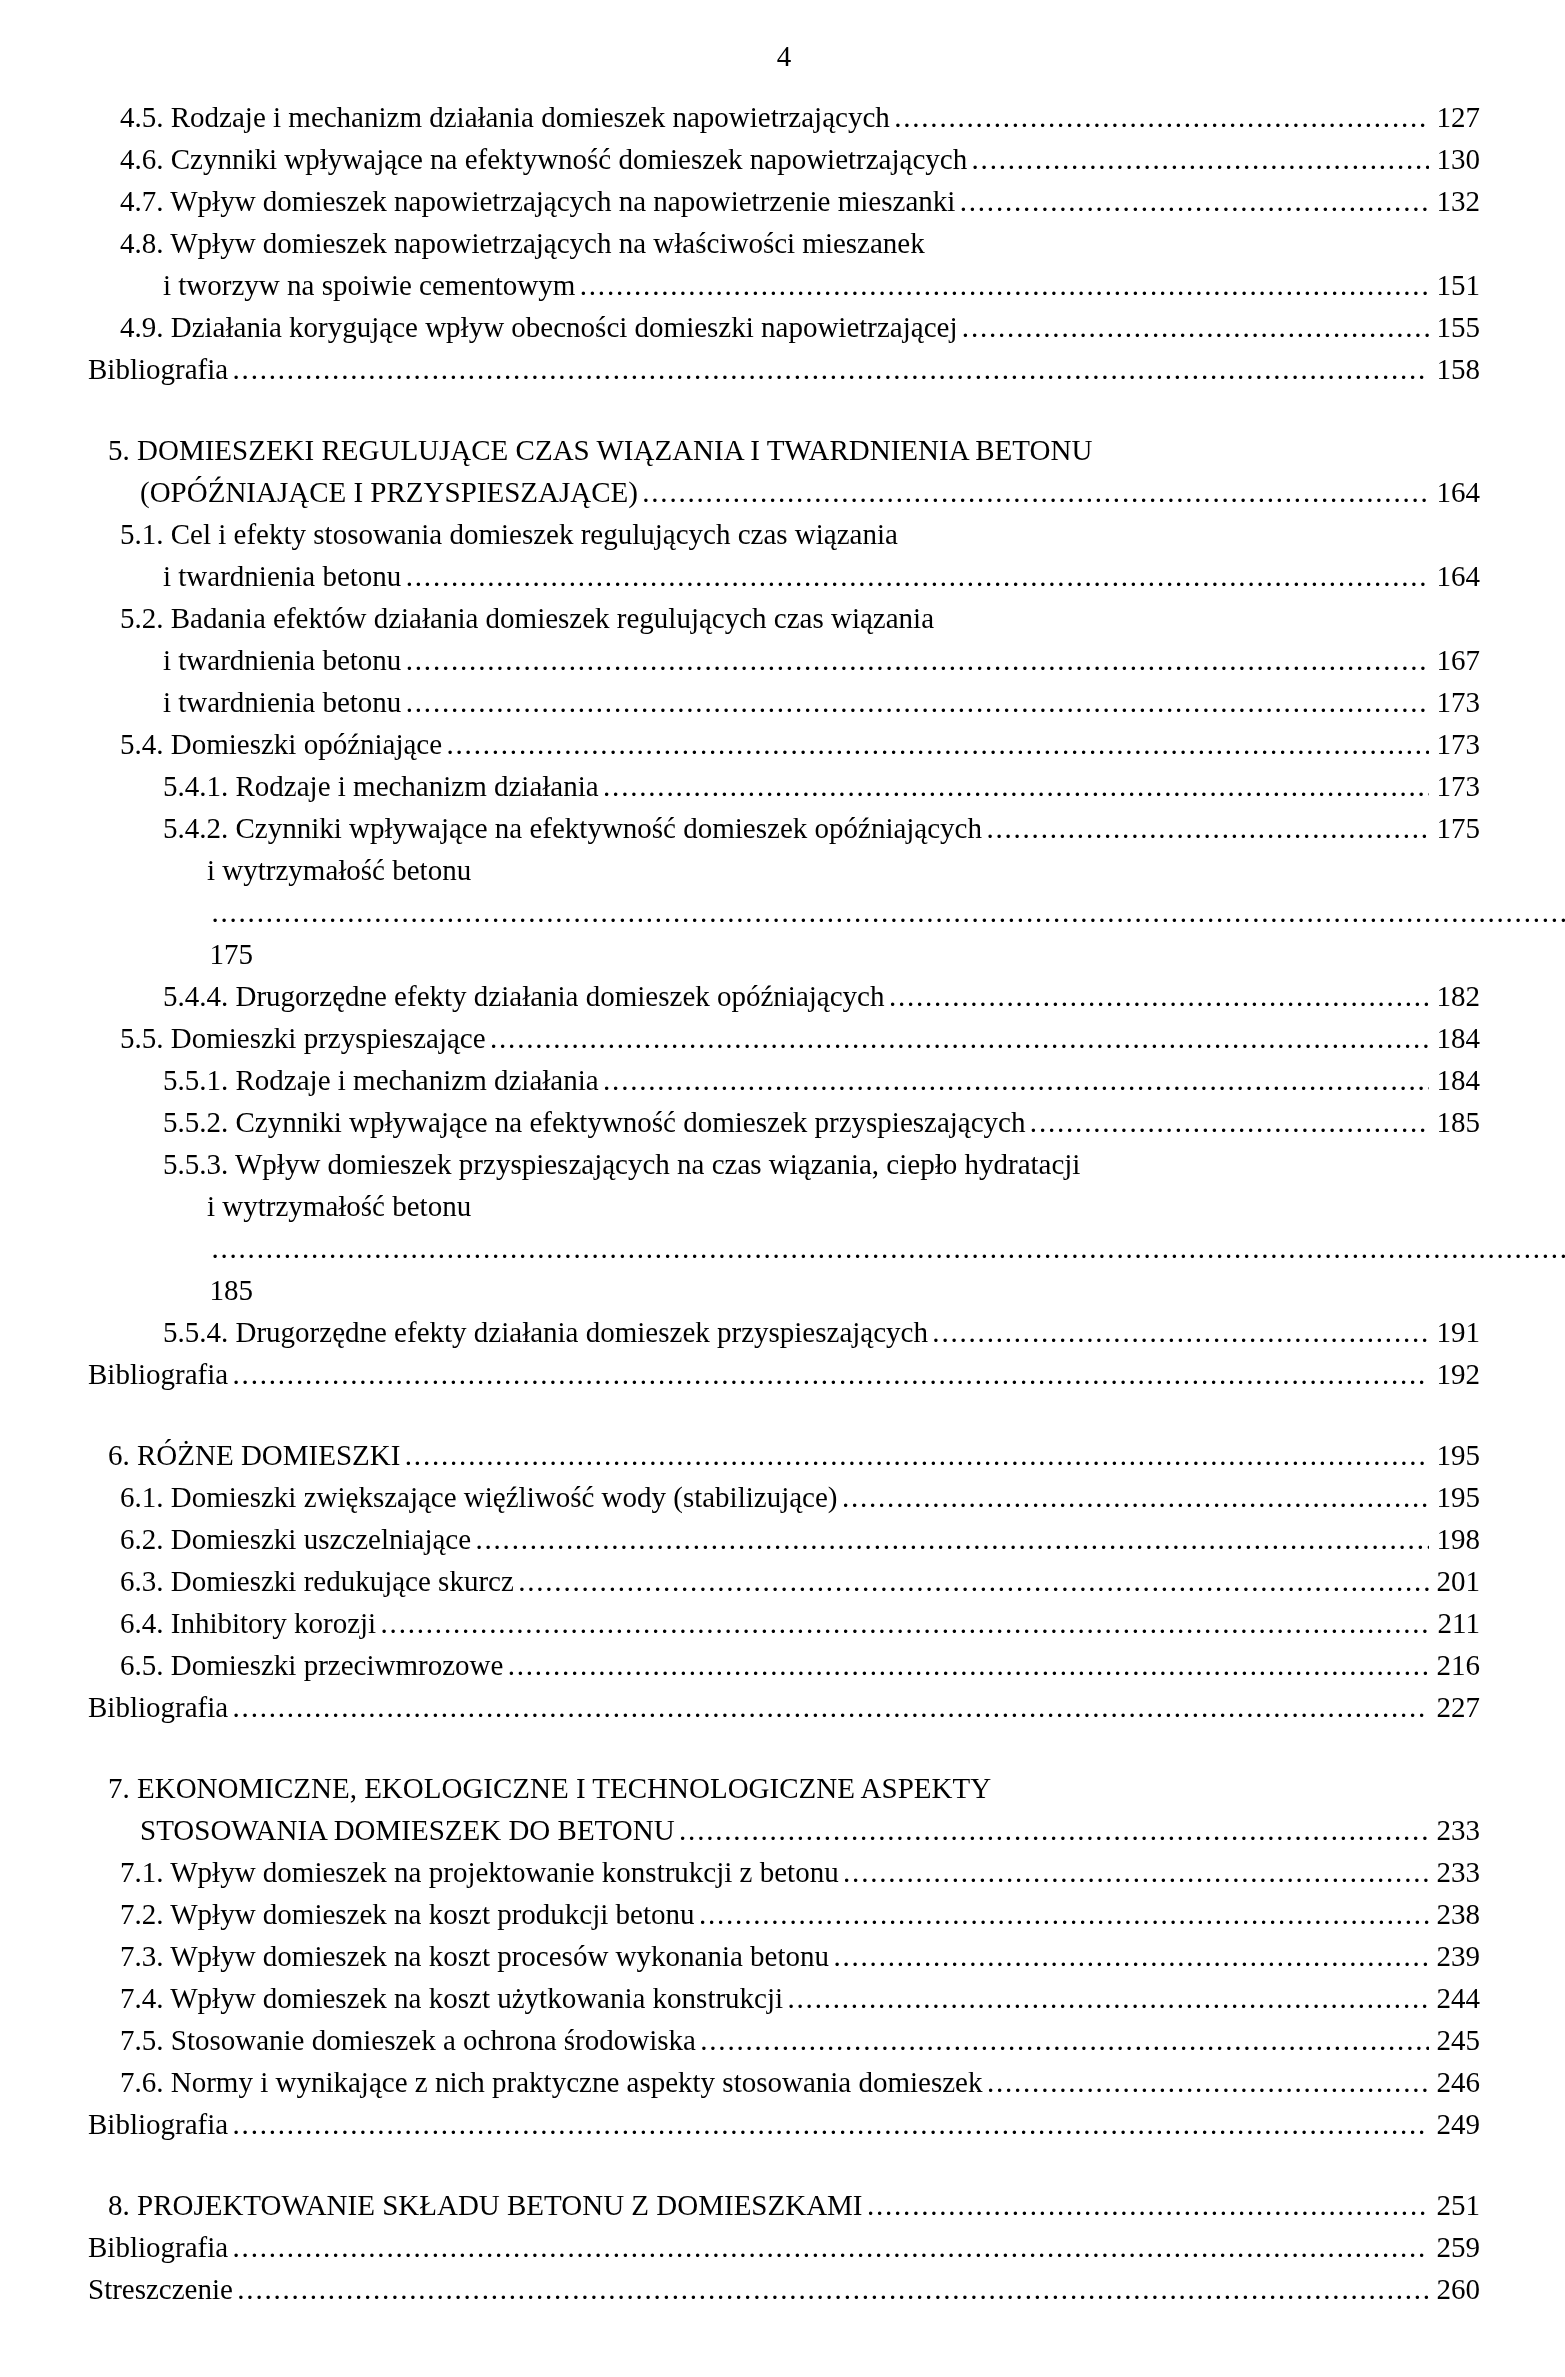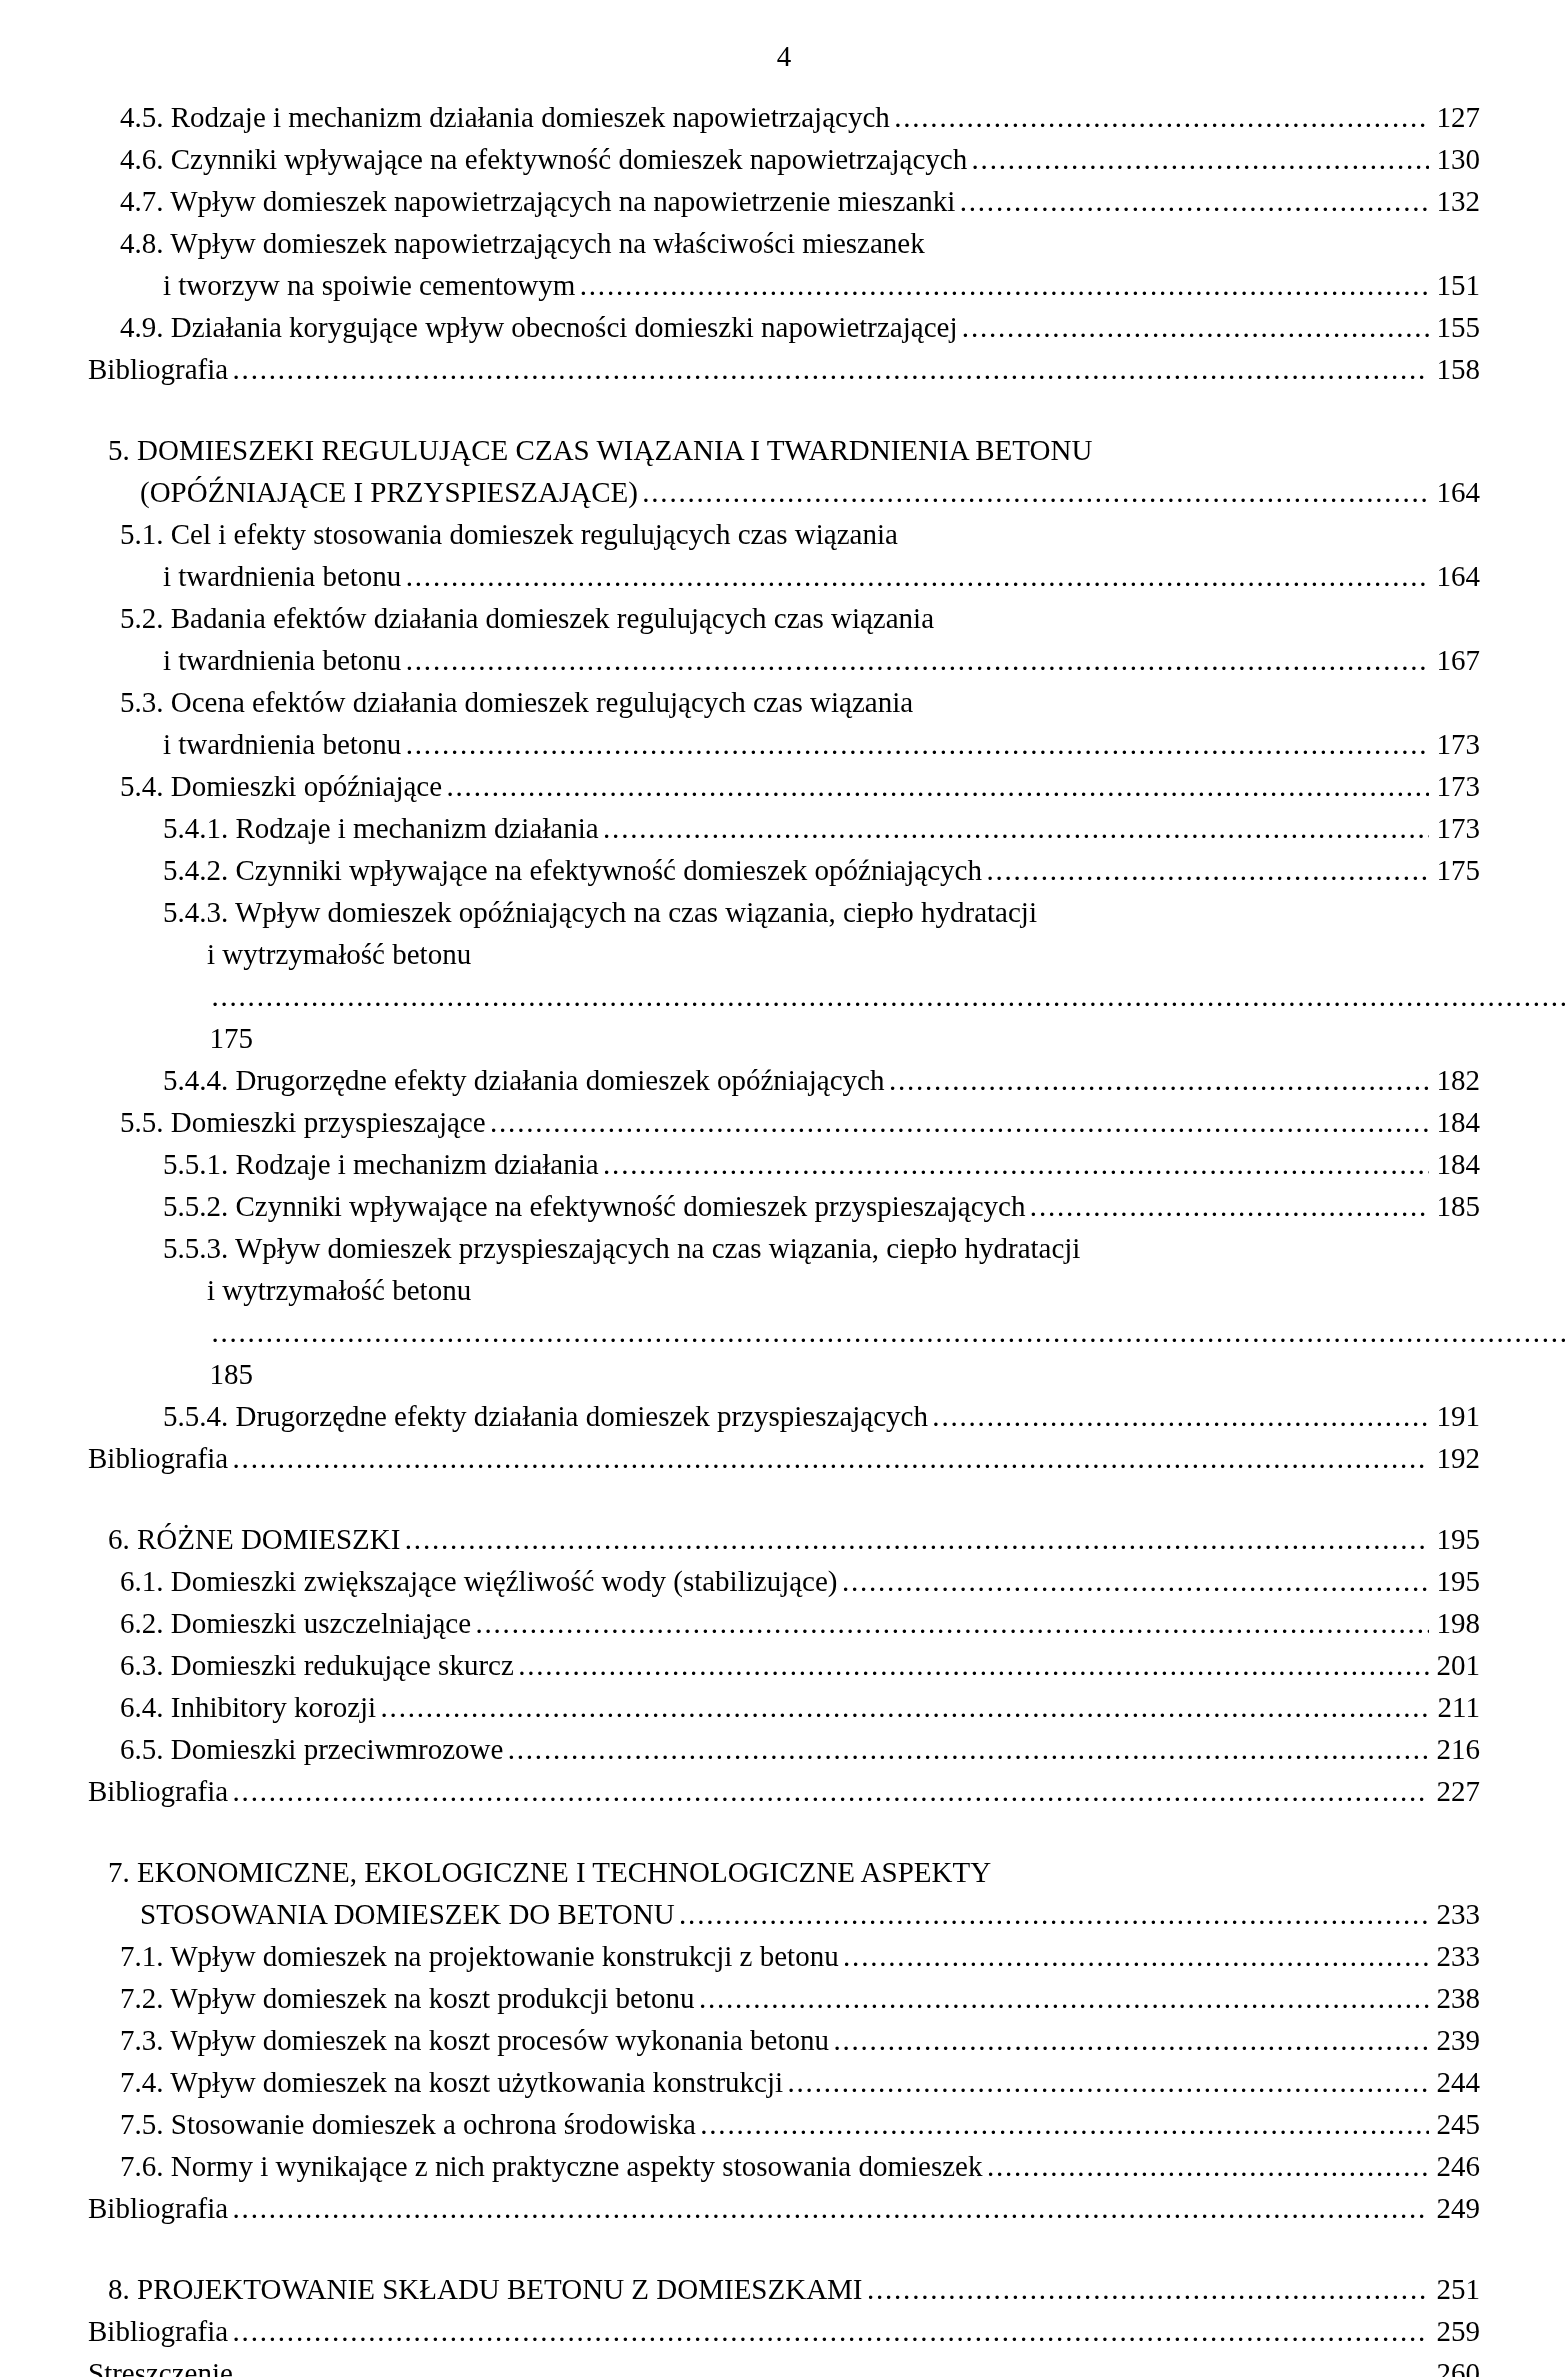--- a/index.html
+++ b/index.html
@@ -135,23 +135,20 @@
         <div class="line i1">
           <span class="txt">5.2. Badania efektów działania domieszek regulujących czas wiązania</span>
         </div>
         <div class="line i2">
           <span class="txt">i twardnienia betonu</span>
           <span class="dots"></span>
           <span class="pg">167</span>
         </div>
       </div>
       <div class="entry">
-        <div class="line i1">
-          <span class="txt">5.3. Ocena efektów działania domieszek regulujących czas wiązania</span>
-        </div>
         <div class="line i2">
           <span class="txt">i twardnienia betonu</span>
           <span class="dots"></span>
           <span class="pg">173</span>
         </div>
       </div>
       <div class="entry">
         <div class="line i1">
           <span class="txt">5.4. Domieszki opóźniające</span>
           <span class="dots"></span>
@@ -166,23 +163,20 @@
         </div>
       </div>
       <div class="entry">
         <div class="line i2">
           <span class="txt">5.4.2. Czynniki wpływające na efektywność domieszek opóźniających</span>
           <span class="dots"></span>
           <span class="pg">175</span>
         </div>
       </div>
       <div class="entry">
-        <div class="line i2">
-          <span class="txt">5.4.3. Wpływ domieszek opóźniających na czas wiązania, ciepło hydratacji</span>
-        </div>
         <div class="line i3">
           <span class="txt">i wytrzymałość betonu</span>
           <span class="dots"></span>
           <span class="pg">175</span>
         </div>
       </div>
       <div class="entry">
         <div class="line i2">
           <span class="txt">5.4.4. Drugorzędne efekty działania domieszek opóźniających</span>
           <span class="dots"></span>

